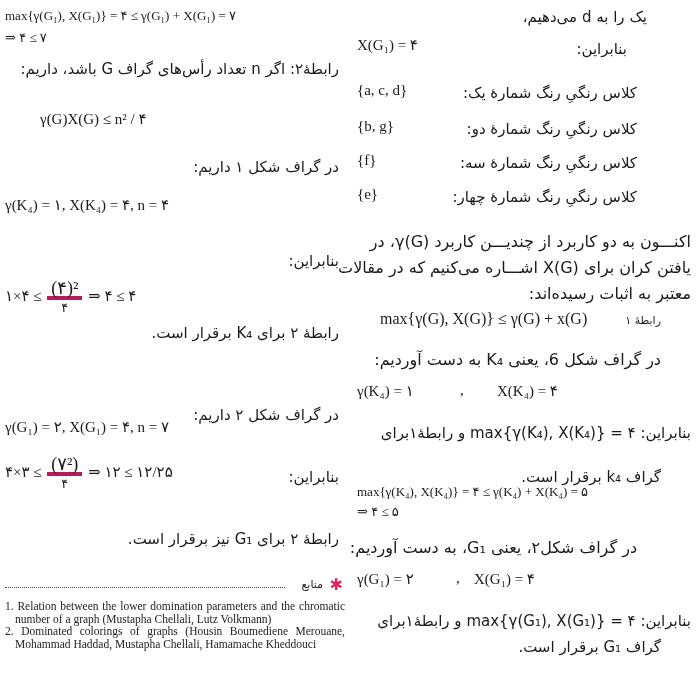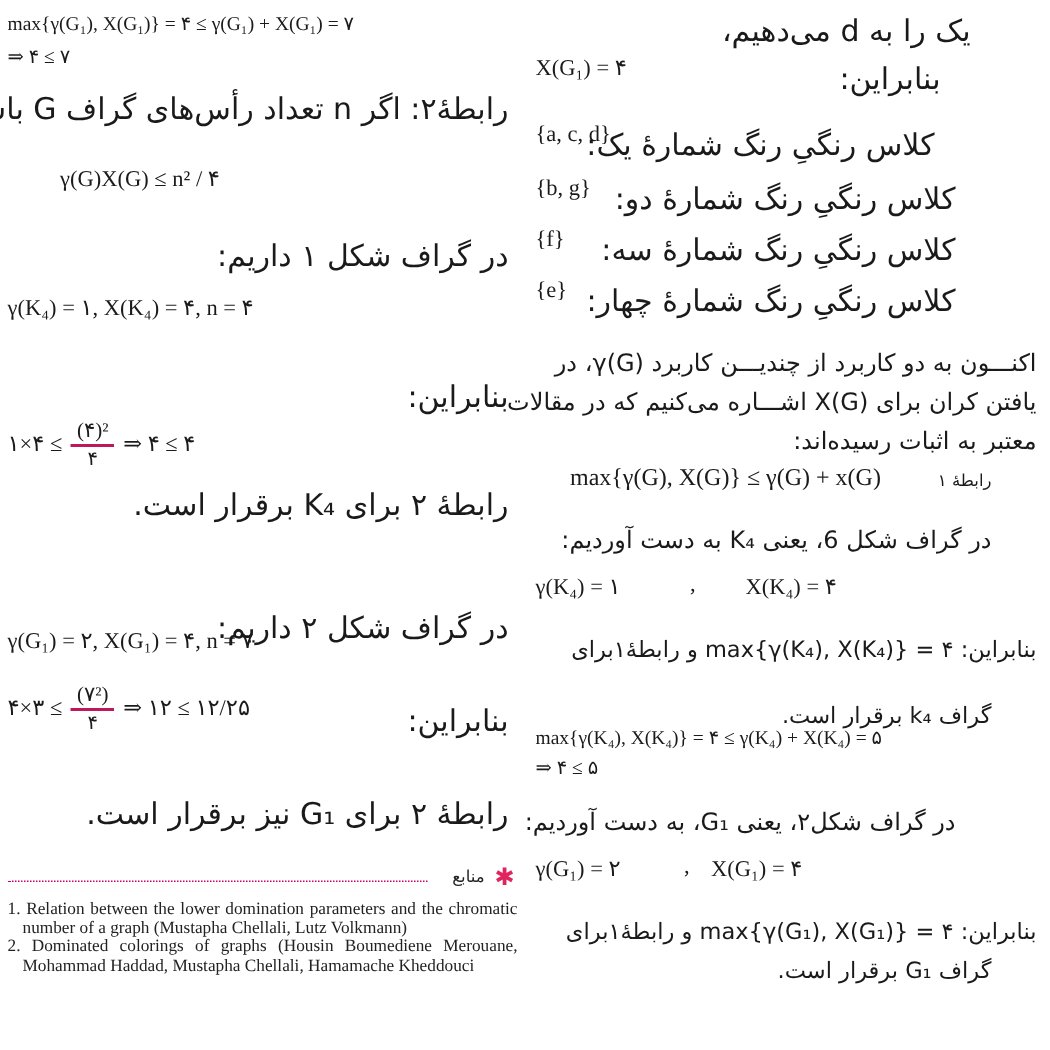--- a/index.html
+++ b/index.html
@@ -2,27 +2,27 @@
 <html><head>
   <meta charset="utf-8">
   <style>
     * { margin: 0; padding: 0; box-sizing: border-box; }
     html, body { width: 700px; height: 700px; background: #ffffff; overflow: hidden; }
     body { position: relative; font-family: "DejaVu Sans", sans-serif; color: #1a1a1a; }
     .col { position: absolute; top: 0; height: 540px; }
     .col-left { left: 0; width: 345px; }
     .col-right { left: 352px; width: 345px; }
     .ln { position: absolute; white-space: nowrap; }
-    .fa { direction: rtl; font-family: "DejaVu Sans", sans-serif; font-size: 20px; }
+    .fa { direction: rtl; font-family: "DejaVu Sans", sans-serif; font-size: 15px; }
     .math { font-family: "Liberation Serif", "DejaVu Serif", serif; font-size: 15px; direction: ltr; }
     .math.sm { font-size: 13px; }
     .rt { right: 6px; }
     .lt { left: 5px; }
     .frac { display: inline-block; vertical-align: middle; text-align: center; margin: 0 2px; }
-    .frac .num { display: block; border-bottom: 2px solid #be185d; padding: 0 4px; font-size: 14px; line-height: 16px; }
+    .frac .num { display: block; border-bottom: 4px solid #be185d; padding: 0 4px; font-size: 18px; line-height: 16px; }
     .frac .den { display: block; font-size: 13px; line-height: 16px; }
     .refs-head { position: absolute; left: 5px; top: 578px; width: 340px; height: 16px; }
     .dots { position: absolute; left: 0; right: 60px; top: 9px; border-top: 1px dotted #c06; }
     .star { position: absolute; right: 2px; top: -1px; color: #e0245e; font-size: 16px; line-height: 16px; }
     .refs-title { position: absolute; right: 22px; top: 0; direction: rtl; font-size: 11px; color: #222; }
     .refs { position: absolute; left: 5px; top: 600px; width: 340px; font-family: "Liberation Serif", serif; font-size: 11.5px; line-height: 12.5px; color: #222; text-align: justify; }
     .refs li { list-style: none; padding-left: 10px; text-indent: -10px; }
   </style>
 </head>
 <body>
@@ -67,21 +67,21 @@
     <li>2. Dominated colorings of graphs (Housin Boumediene Merouane, Mohammad Haddad, Mustapha Chellali, Hamamache Kheddouci</li>
   </ul>
 </div>
 
 <div class="col col-right">
   <div class="ln rt fa" style="top:8px; right:50px;">یک را به d می‌دهیم،</div>
   <div class="ln lt math" style="top:36px;">X(G₁) = ۴</div>
   <div class="ln rt fa" style="top:40px; right:70px;">بنابراین:</div>
 
   <div class="ln lt math" style="top:82px;">{a, c, d}</div>
-  <div class="ln rt fa" style="top:84px; right:74px;margin-left:12px;">کلاس رنگیِ رنگ شمارهٔ یک:</div>
+  <div class="ln rt fa" style="top:84px; right:60px;margin-left:12px;">کلاس رنگیِ رنگ شمارهٔ یک:</div>
   <div class="ln lt math" style="top:118px;">{b, g}</div>
   <div class="ln rt fa" style="top:120px; right:60px;">کلاس رنگیِ رنگ شمارهٔ دو:</div>
   <div class="ln lt math" style="top:152px;">{f}</div>
   <div class="ln rt fa" style="top:154px; right:60px;">کلاس رنگیِ رنگ شمارهٔ سه:</div>
   <div class="ln lt math" style="top:186px;">{e}</div>
   <div class="ln rt fa" style="top:188px; right:60px;">کلاس رنگیِ رنگ شمارهٔ چهار:</div>
 
   <div class="ln rt fa" style="top:232px; font-size:16px;">اکنـــون به دو کاربرد از چندیـــن کاربرد γ(G)، در</div>
   <div class="ln rt fa" style="top:258px; font-size:16px;">یافتن کران برای X(G) اشـــاره می‌کنیم که در مقالات</div>
   <div class="ln rt fa" style="top:284px; font-size:16px;">معتبر به اثبات رسیده‌اند:</div>

